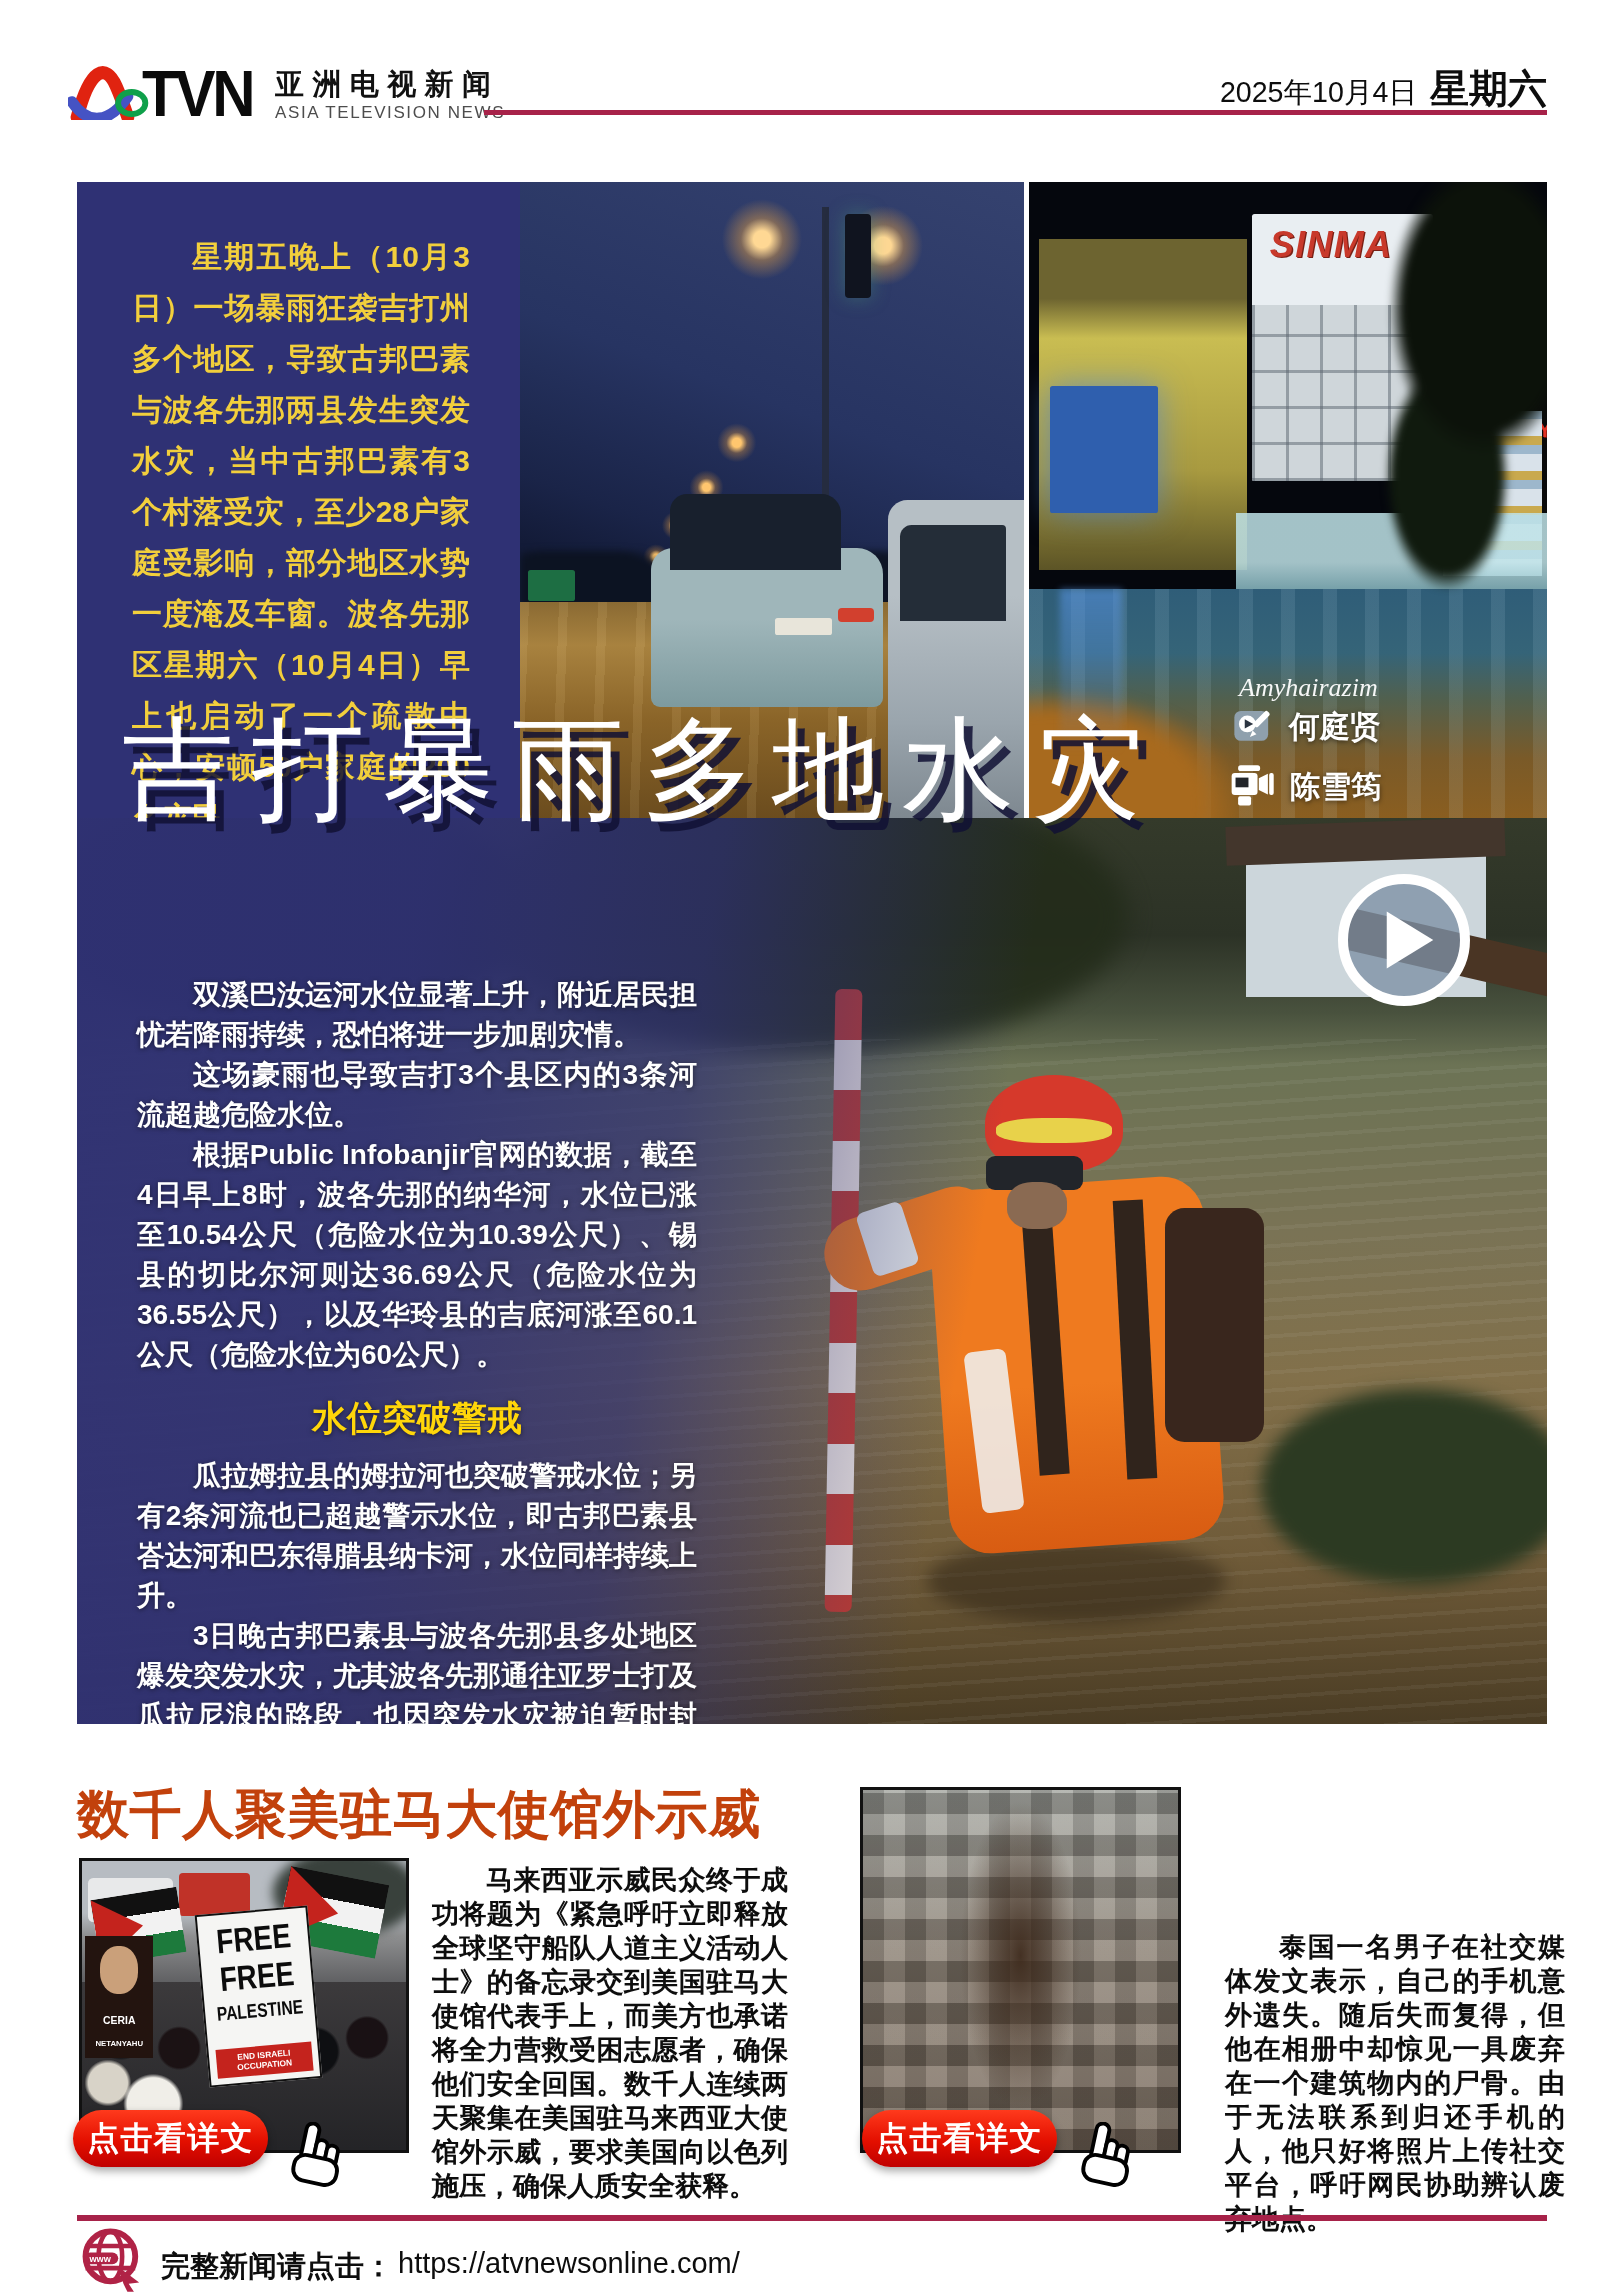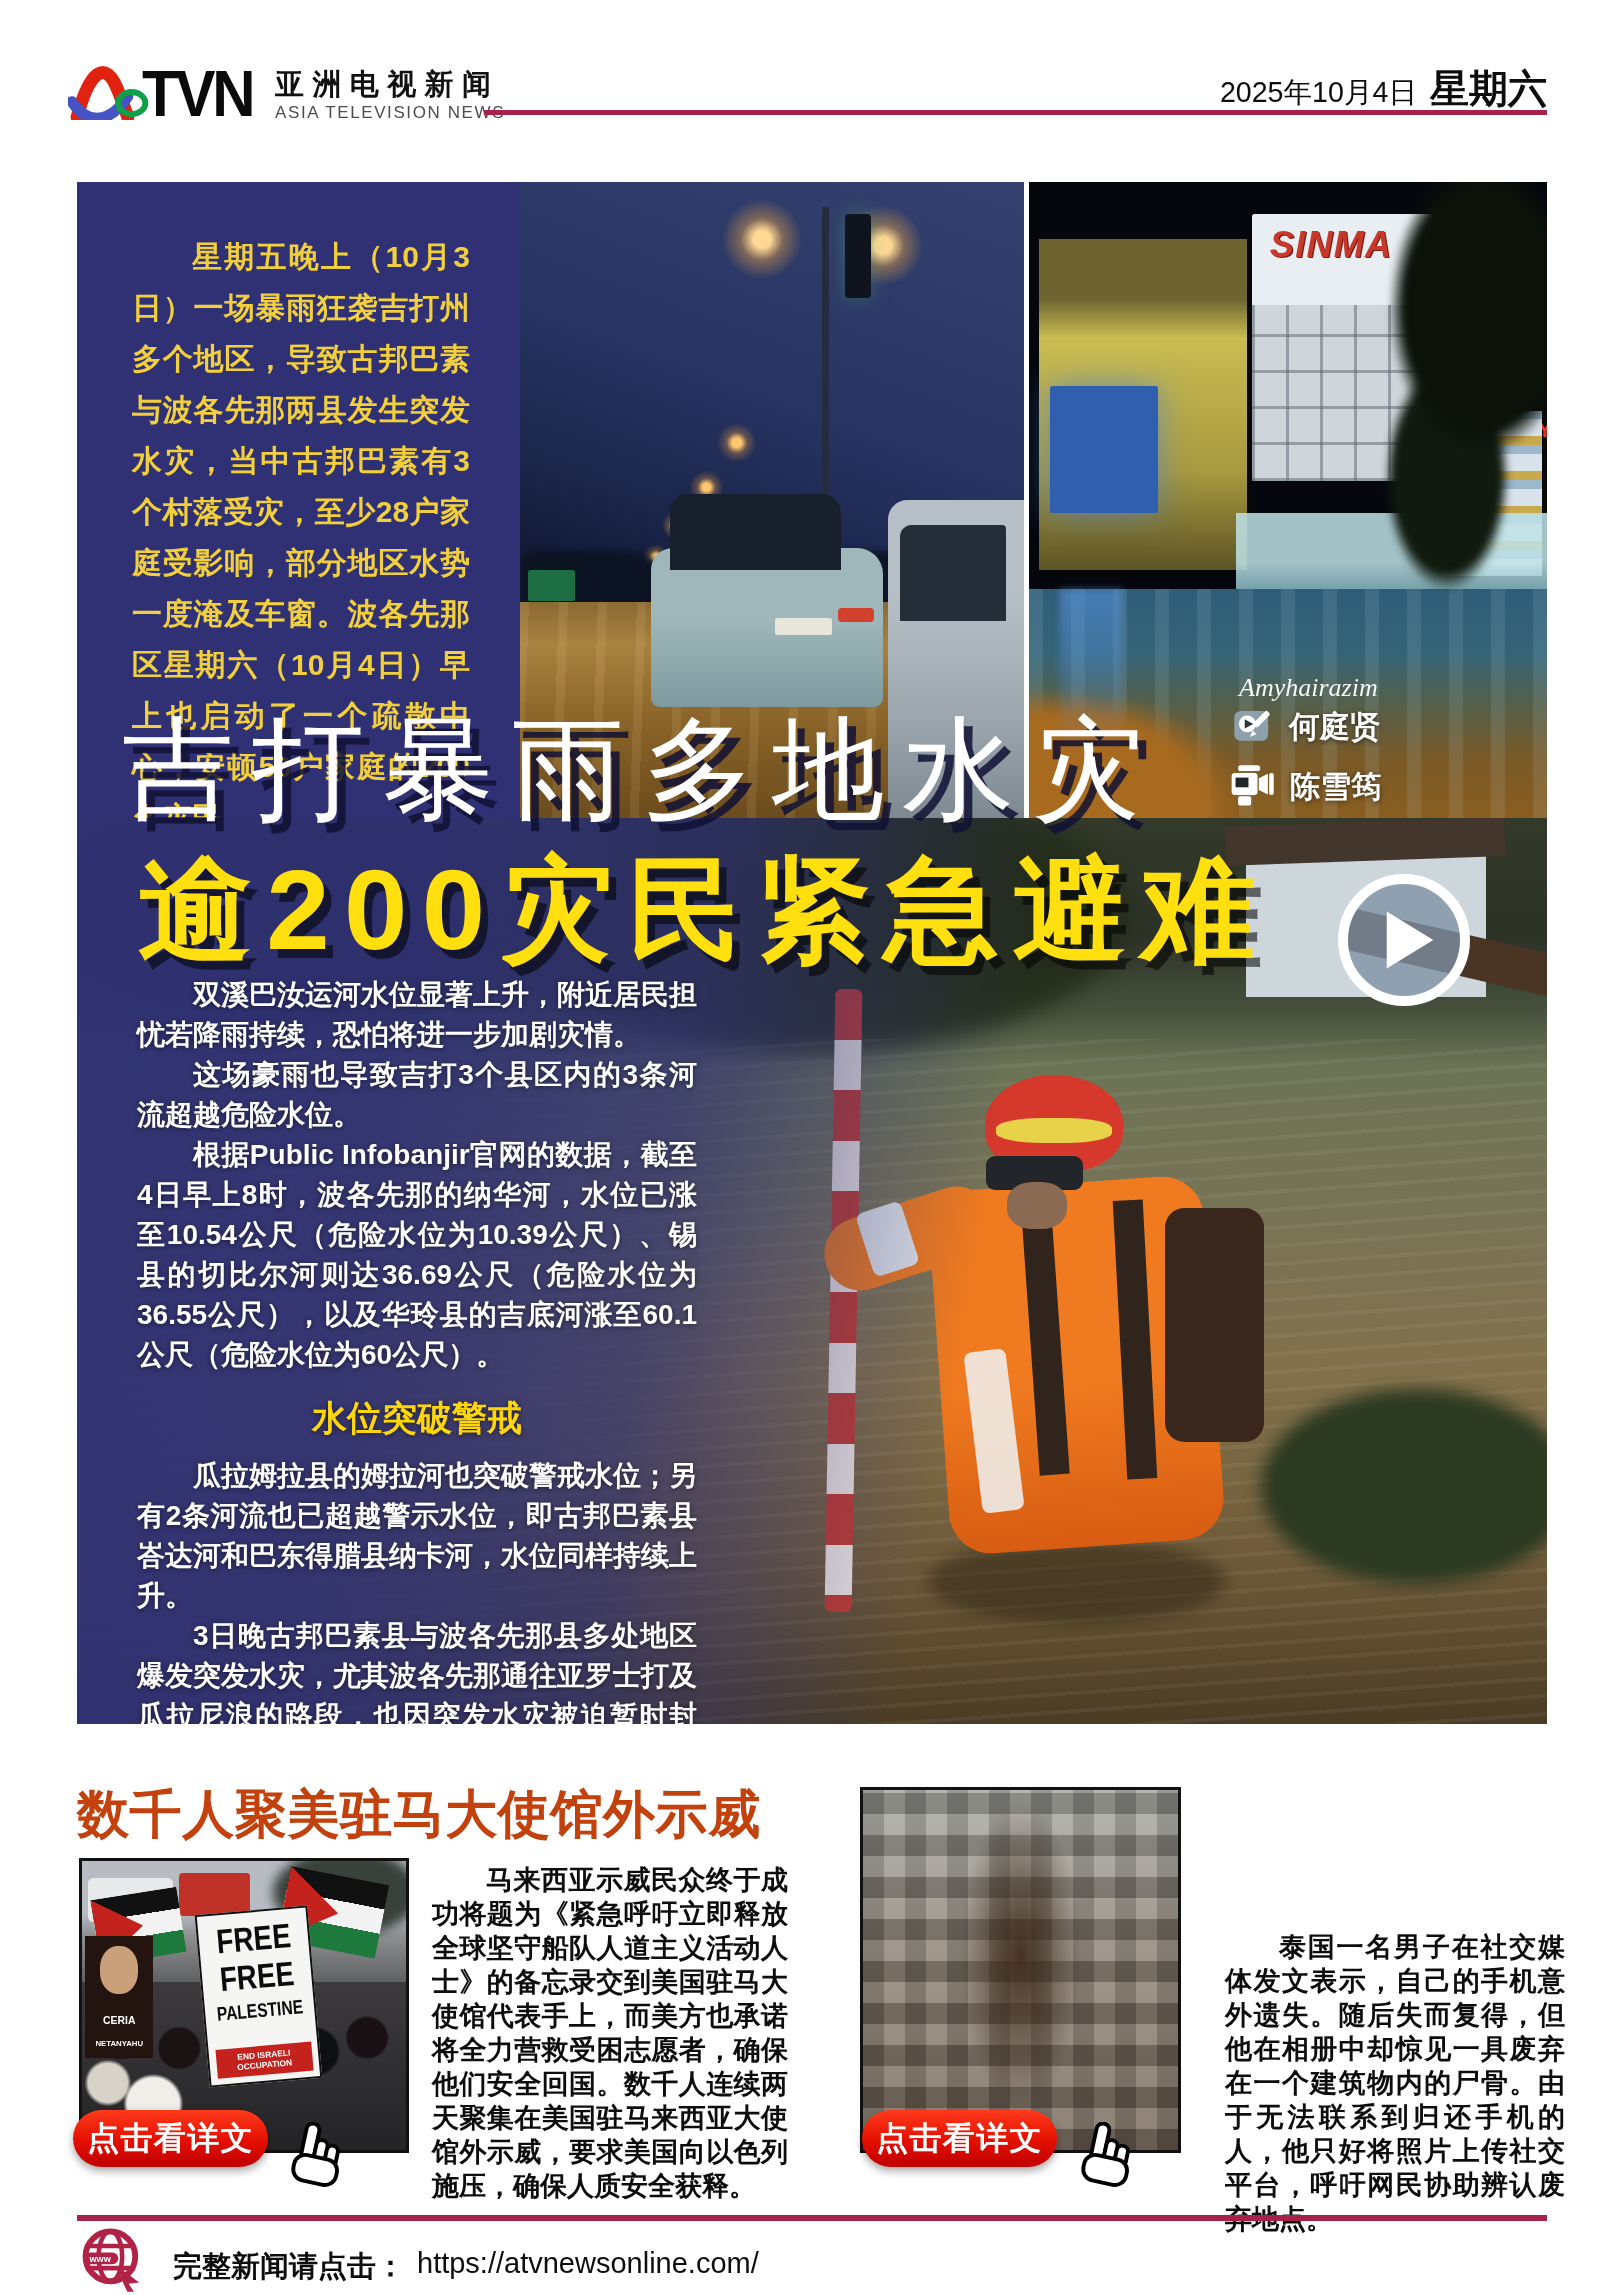--- a/index.html
+++ b/index.html
@@ -217,21 +217,21 @@
     background:linear-gradient(180deg,#ff3a1c 0,#e30f00 55%,#c00000 100%);
     box-shadow:0 3.9px 9px rgba(0,0,0,.35);color:#ffffff;font-size:32px;font-weight:700;
     display:flex;align-items:center;justify-content:center;letter-spacing:1.3px;}
   .btn-left{left:73px;top:2110px;}
   .btn-right{left:862px;top:2110px;}
   .cursor-icon{position:absolute;pointer-events:none;}
 
   
   .footer-line{left:77px;top:2215px;width:1470px;height:5.8px;background:#a72249;}
   .globe{left:79px;top:2225px;width:68px;height:68px;}
-  .footer-text{left:161px;top:2247px;font-size:29px;color:#0d0d0d;display:flex;gap:12px;margin-left:12px;}
+  .footer-text{left:161px;top:2247px;font-size:29px;color:#0d0d0d;display:flex;gap:5px;}
   .footer-prefix{font-weight:700;}
   .footer-url{font-weight:500;}
 </style>
 </head>
 <body>
 
 <div class="page">
 
   <div class="abs logo-swoosh">
     <svg width="104" height="60" viewBox="0 0 160 92">
@@ -343,21 +343,20 @@
           <rect x="10" y="21" width="20" height="15" fill="#22252a"></rect>
           <polygon points="46,22 60,15 60,47 46,40" fill="#ffffff"></polygon>
           <rect x="62" y="14" width="7" height="34" rx="3" fill="#ffffff"></rect>
           <rect x="14" y="50" width="20" height="14" rx="3" fill="#ffffff"></rect>
         </svg>
       </span>
       <span class="credit-name">陈雪筠</span>
     </div>
 
     <div class="abs headline1">吉打暴雨多地水灾</div>
-    <div class="abs headline2">逾200灾民紧急避难</div>
 
     <div class="abs play-button">
       <svg width="52" height="62" viewBox="0 0 80 96">
         <polygon points="4,4 76,48 4,92" fill="#ffffff"></polygon>
       </svg>
     </div>
 
     <div class="abs body-col">
       <p>双溪巴汝运河水位显著上升，附近居民担忧若降雨持续，恐怕将进一步加剧灾情。</p>
       <p>这场豪雨也导致吉打3个县区内的3条河流超越危险水位。</p>

